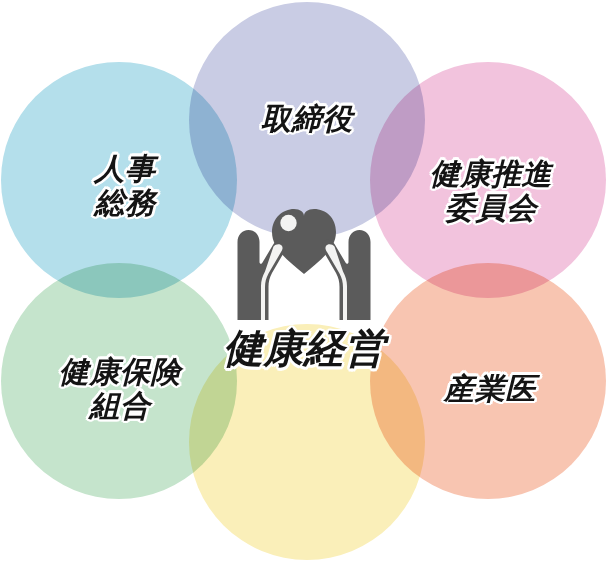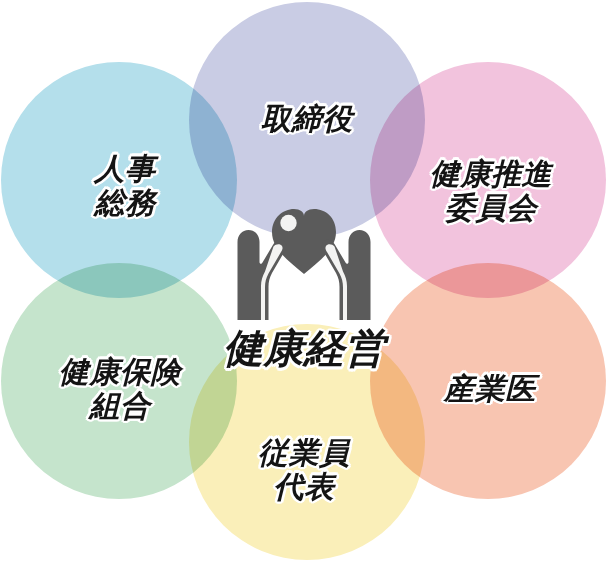--- a/index.html
+++ b/index.html
@@ -147,18 +147,16 @@
 総務</div>
 
   <div class="label sector" style="left: 0px; top: 0px; width: 608px; transform: translate(187px, 191px) translateY(-50%);">健康推進
 委員会</div>
 
   <div class="label sector" style="left: 0px; top: 0px; width: 608px; transform: translate(-184px, 389px) translateY(-50%);">健康保険
 組合</div>
 
   <div class="label sector" style="left: 0px; top: 0px; width: 608px; transform: translate(186px, 389px) translateY(-50%);">産業医</div>
 
-  <div class="label sector" style="left: 0px; top: 0px; width: 608px; transform: translate(0px, 470px) translateY(-50%);">従業員
-代表</div>
 
   <div class="label center-title" style="left: 0px; top: 0px; width: 608px; transform: translateY(349px) translateY(-50%);">健康経営</div>
 
 </div>
 
 </body></html>

